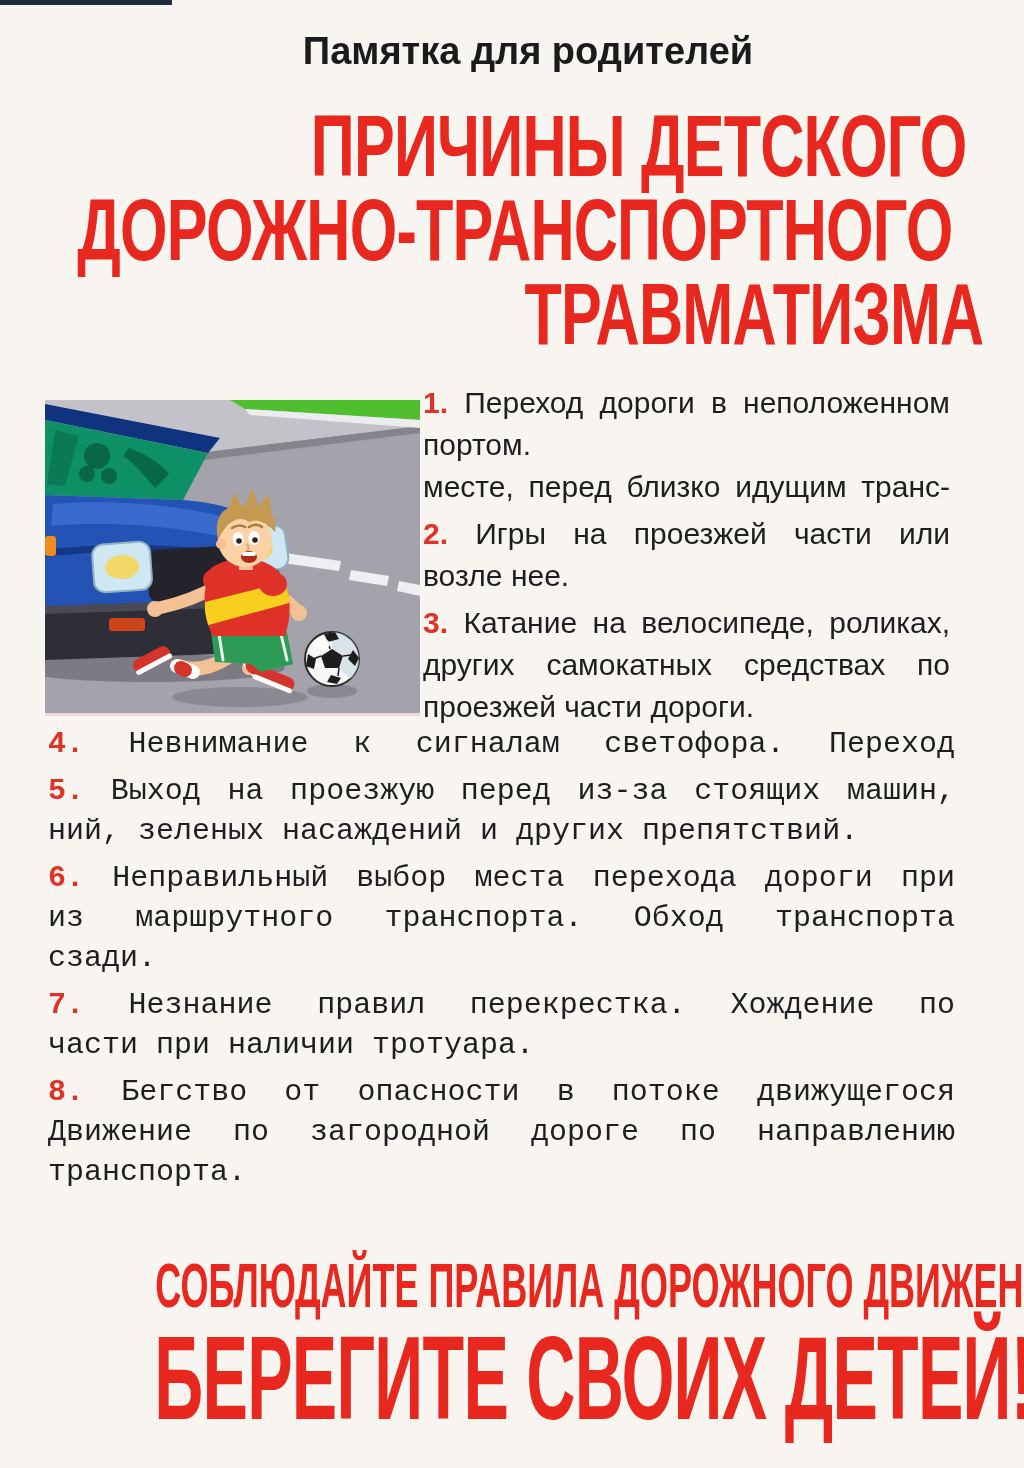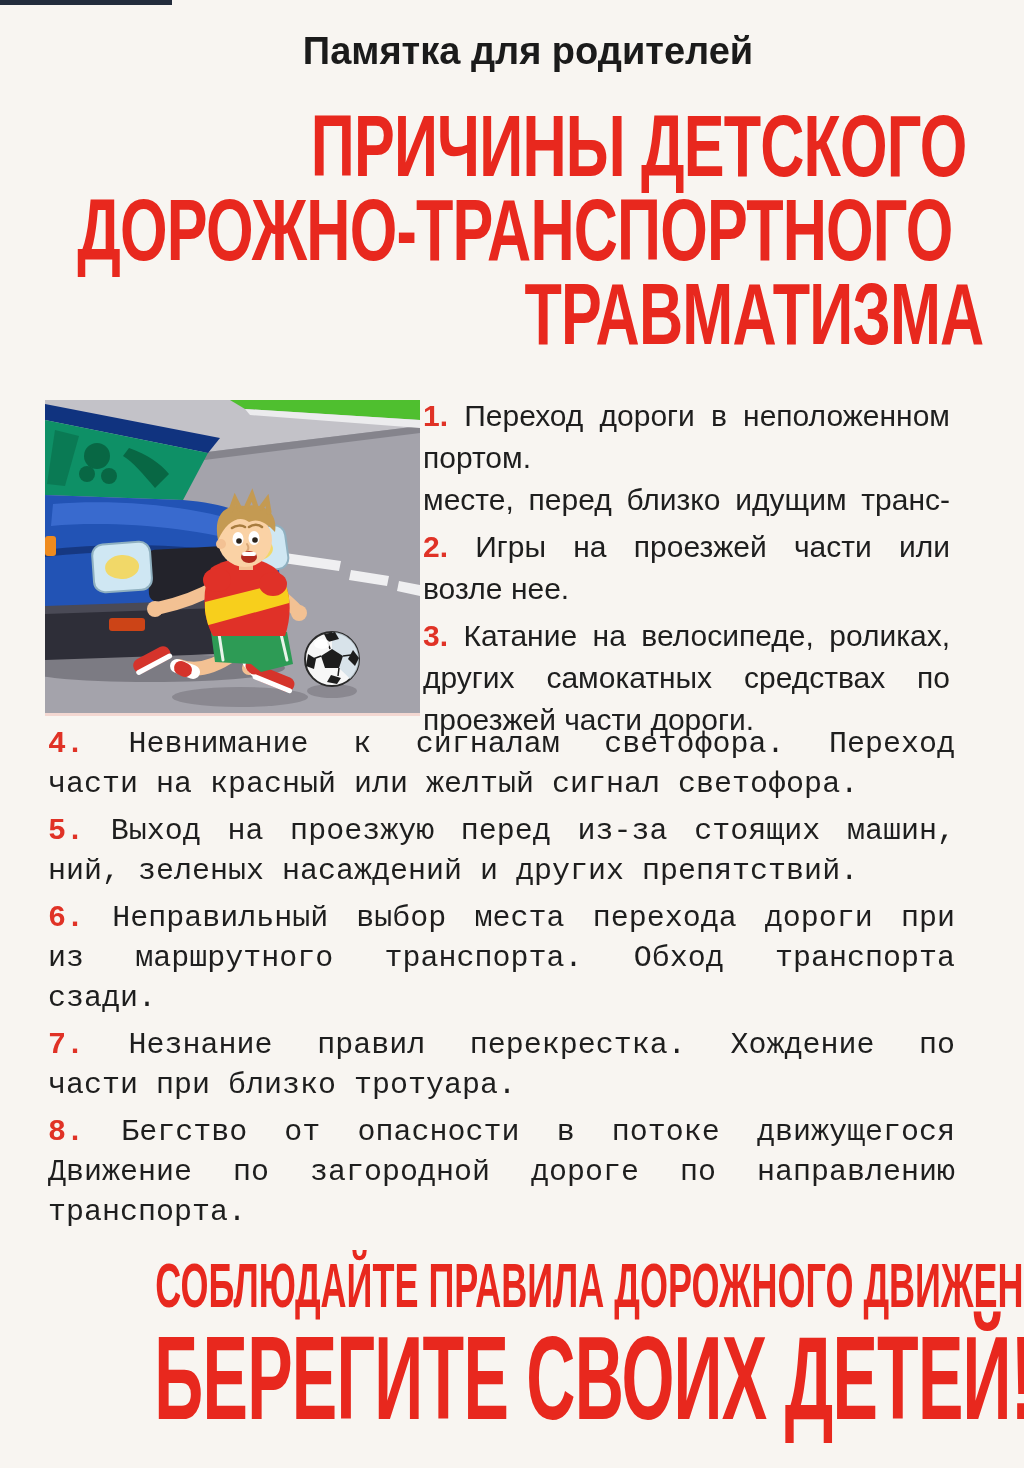--- a/index.html
+++ b/index.html
@@ -26,21 +26,21 @@
     letter-spacing:-1px;transform:scale(0.85,1.22);transform-origin:center center;
   }
 
   
   .illustration{position:absolute;left:45px;top:400px;width:375px;height:313px;
     box-shadow:0 3px 0 rgba(236,160,150,.35);}
   .illustration svg{display:block;width:100%;height:100%;}
 
   
   .items{position:absolute;font-size:30px;}
-  .col-items{left:423px;top:395px;width:527px;}
+  .col-items{left:423px;top:382px;width:527px;}
   .full-items{left:48px;top:724px;width:907px;font-family:Liberation Mono, monospace;}
   .item{margin:0 0 5px 0;}
   .full-items .item{margin:0 0 7px 0;}
   .line{height:42px;line-height:42px;overflow:hidden;text-align:justify;}
   .full-items .line{height:40px;line-height:40px;}
   .line::after{content:"";display:inline-block;width:100%;height:0;vertical-align:top;}
   .line.last{text-align:left;}
   .line.last::after{content:none;}
   .num{color:#e03226;font-weight:700;}
 
@@ -195,34 +195,33 @@
     <div class="item">
       <div class="line"><span class="num">3.</span> <span>Катание на велосипеде, роликах,</span></div>
       <div class="line"><span>других самокатных средствах по</span></div>
       <div class="line last"><span>проезжей части дороги.</span></div>
     </div>
   </div>
 
   <div class="items full-items">
     <div class="item">
       <div class="line"><span class="num">4.</span> <span>Невнимание к сигналам светофора. Переход проезжей</span></div>
-      <div class="line last"><span>части на красный или желтый сигнал светофора.</span></div>
     </div>
     <div class="item">
       <div class="line"><span class="num">5.</span> <span>Выход на проезжую перед из-за стоящих машин, сооруже-</span></div>
       <div class="line last"><span>ний, зеленых насаждений и других препятствий.</span></div>
     </div>
     <div class="item">
       <div class="line"><span class="num">6.</span> <span>Неправильный выбор места перехода дороги при высадке</span></div>
       <div class="line"><span>из маршрутного транспорта. Обход транспорта спереди или</span></div>
       <div class="line last"><span>сзади.</span></div>
     </div>
     <div class="item">
       <div class="line"><span class="num">7.</span> <span>Незнание правил перекрестка. Хождение по проезжей</span></div>
-      <div class="line last"><span>части при близко тротуара.</span></div>
+      <div class="line last"><span>части при наличии тротуара.</span></div>
     </div>
     <div class="item">
       <div class="line"><span class="num">8.</span> <span>Бегство от опасности в потоке движущегося транспорта.</span></div>
       <div class="line"><span>Движение по загородной дороге по направлению движения</span></div>
       <div class="line last"><span>транспорта.</span></div>
     </div>
   </div>
 
   <div class="slogan s1"><span>СОБЛЮДАЙТЕ ПРАВИЛА ДОРОЖНОГО ДВИЖЕНИЯ!</span></div>
   <div class="slogan s2"><span>БЕРЕГИТЕ СВОИХ ДЕТЕЙ!</span></div>

